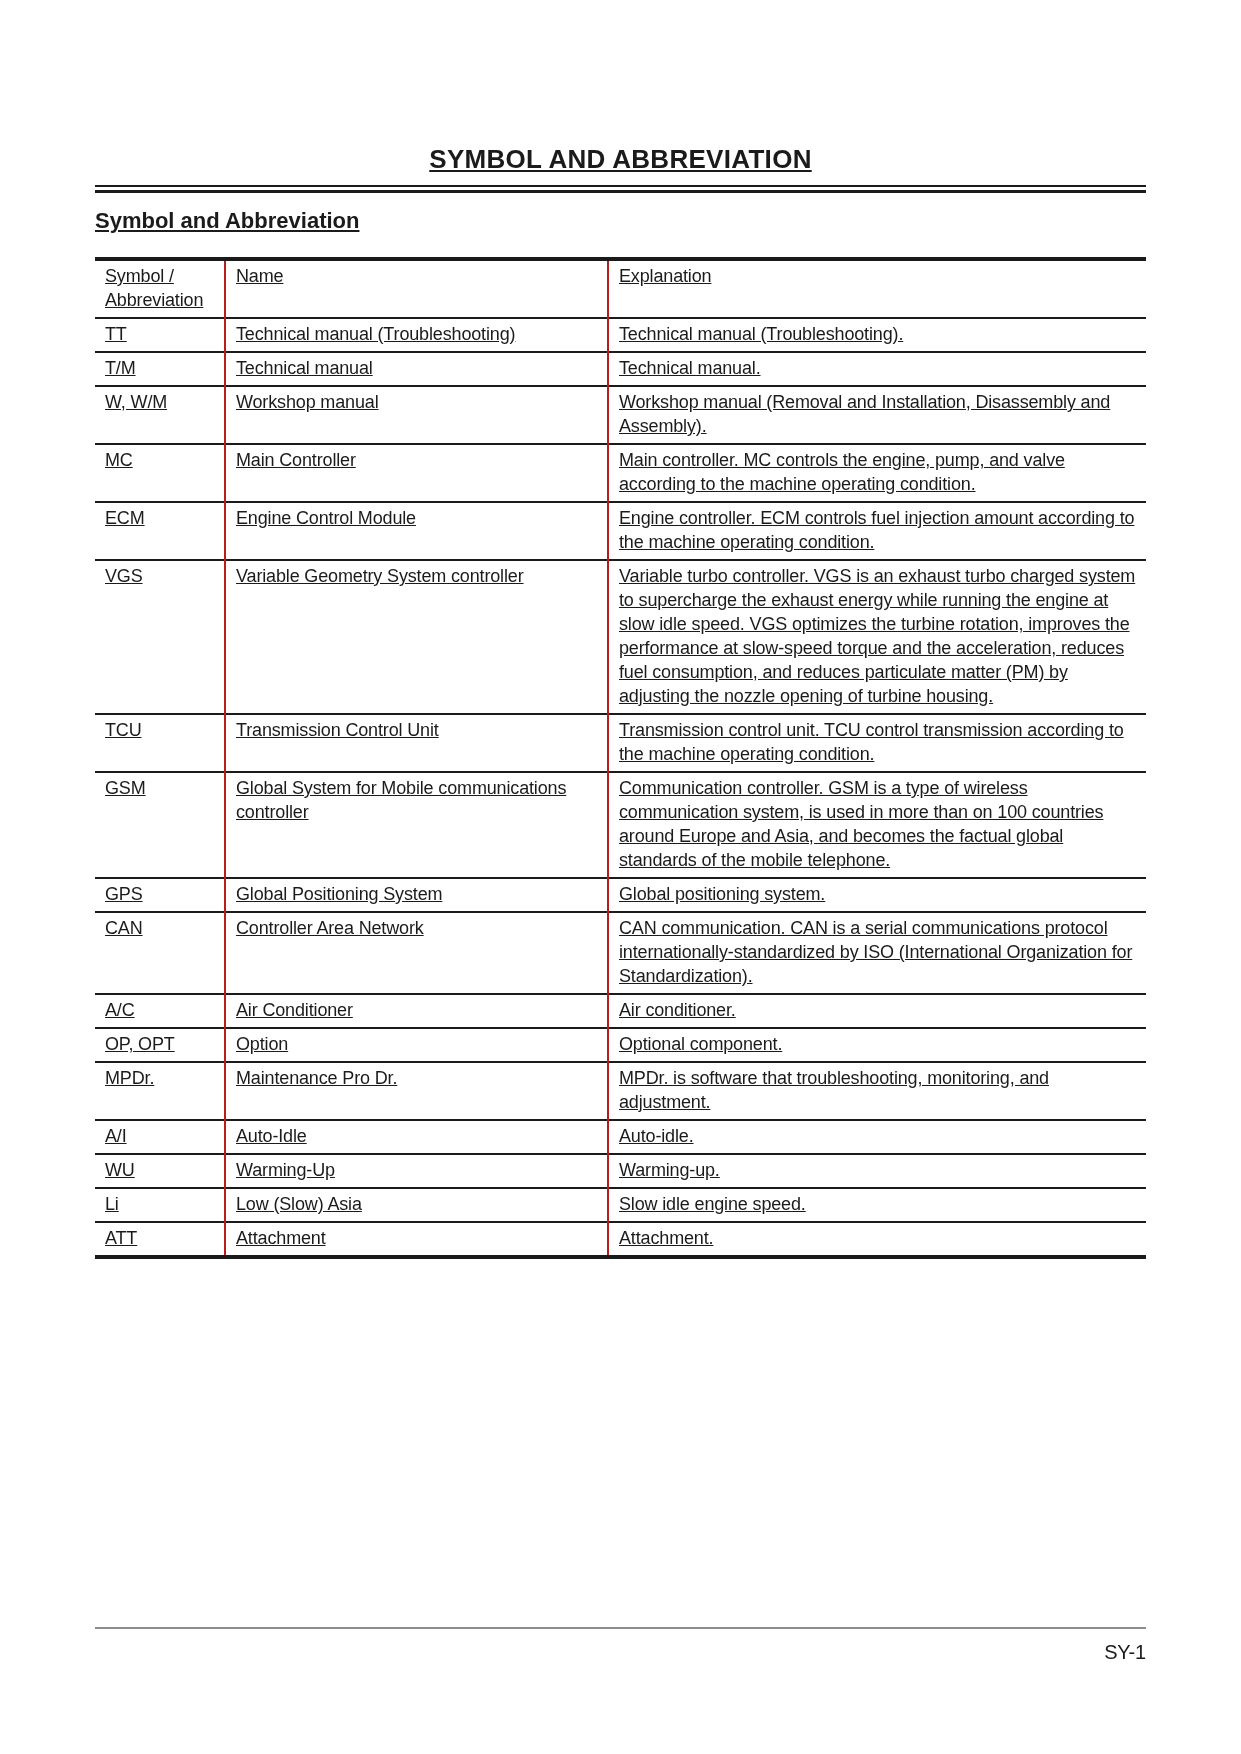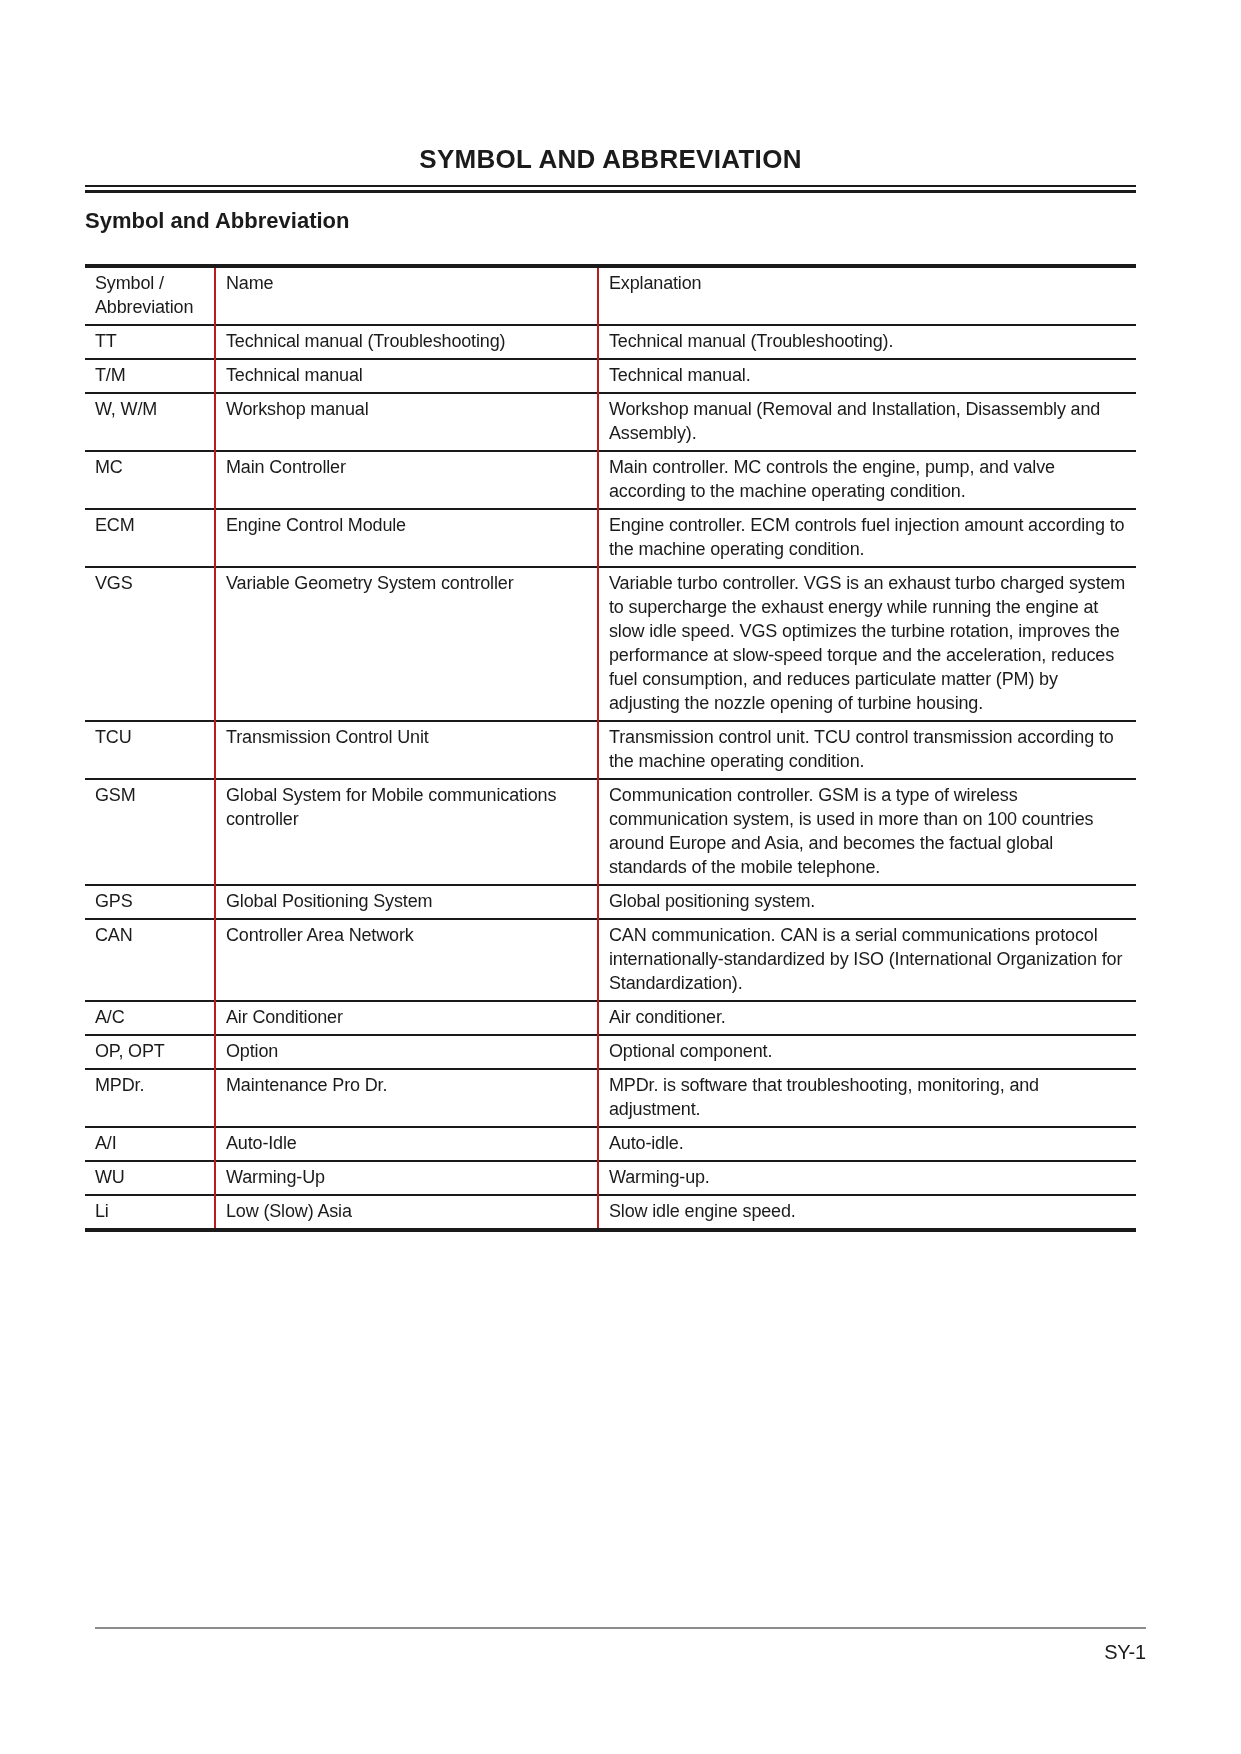--- a/index.html
+++ b/index.html
@@ -10,23 +10,24 @@
   body {
     width: 1241px;
     height: 1754px;
     position: relative;
     font-family: "Liberation Sans", sans-serif;
     color: #1b1b1b;
     overflow: hidden;
   }
   .content {
     position: absolute;
-    left: 85px;
+    left: 95px;
     top: 0;
     width: 1051px;
+    text-decoration: underline;
   }
   .doc-title {
     margin-top: 144px;
     text-align: center;
     font-size: 26px;
     font-weight: bold;
     letter-spacing: 0.3px;
     line-height: 30px;
   }
   .title-rule {
@@ -35,21 +36,21 @@
     border-top: 2px solid #1a1a1a;
     border-bottom: 3px solid #1a1a1a;
   }
   .section-title {
     margin-top: 15px;
     font-size: 22px;
     font-weight: bold;
     line-height: 26px;
   }
   table.abbrev {
-    margin-top: 30px;
+    margin-top: 23px;
     width: 100%;
     border-collapse: collapse;
     border-top: 4px solid #1a1a1a;
     border-bottom: 4px solid #1a1a1a;
   }
   table.abbrev th,
   table.abbrev td {
     vertical-align: top;
     text-align: left;
     font-weight: normal;
@@ -200,19 +201,24 @@
     <td>Warming-Up</td>
     <td>Warming-up.</td>
   </tr>
 
   <tr>
     <td>Li</td>
     <td>Low (Slow) Asia</td>
     <td>Slow idle engine speed.</td>
   </tr>
 
+  <tr>
+    <td>ATT</td>
+    <td>Attachment</td>
+    <td>Attachment.</td>
+  </tr>
 </tbody>
   </table>
 
 </div>
 
 <div class="footer-rule"></div>
 <div class="page-number">SY-1</div>
 
 </body></html>

